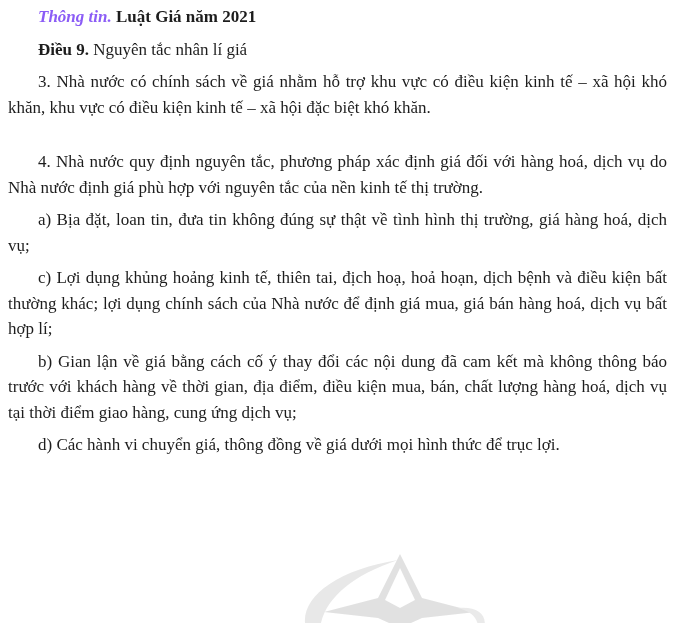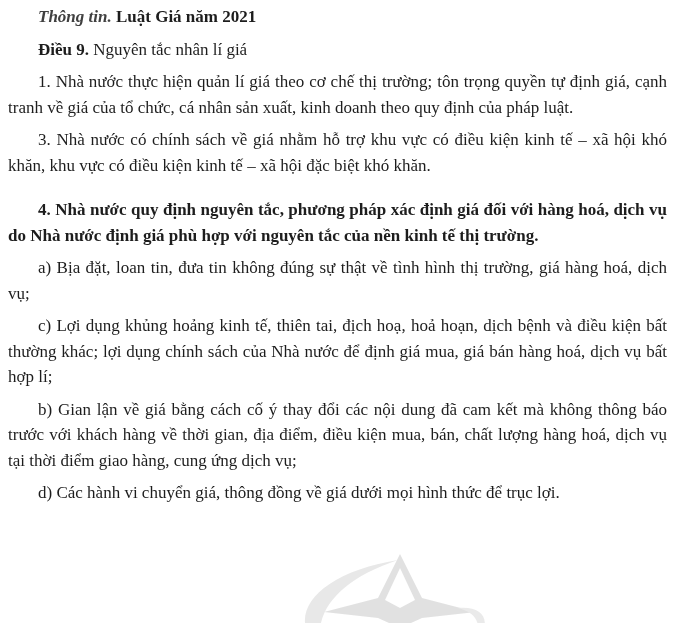--- a/index.html
+++ b/index.html
@@ -25,28 +25,27 @@
     text-indent: 30px;
     text-align: justify;
   }
   .para.header-line,
   .para.heading-line {
     text-align: left;
   }
   .info-label {
     font-weight: bold;
     font-style: italic;
-    color: #404040;
+    color: #8b5cf6;
   }
   .bold {
     font-weight: bold;
   }
   .gap-top {
-    margin-top: 19px;
-    font-weight: bold;
+    margin-top: 29px;
   }
   .watermark {
     position: absolute;
     left: 272px;
     top: 548px;
     opacity: 0.55;
     pointer-events: none;
   }
 </style>
 </head>
@@ -66,23 +65,20 @@
   <p class="para header-line">
     <span class="info-label">Thông tin.</span>
     <span class="bold">Luật Giá năm 2021</span>
   </p>
 
   <p class="para heading-line">
     <span class="bold">Điều 9.</span>
     <span>Nguyên tắc nhân lí giá</span>
   </p>
 
-  <p class="para">
-    <span>1. Nhà nước thực hiện quản lí giá theo cơ chế thị trường; tôn trọng quyền tự định giá, cạnh tranh về giá của tổ chức, cá nhân sản xuất, kinh doanh theo quy định của pháp luật.</span>
-  </p>
 
 
   <p class="para">
     <span>3. Nhà nước có chính sách về giá nhằm hỗ trợ khu vực có điều kiện kinh tế – xã hội khó khăn, khu vực có điều kiện kinh tế – xã hội đặc biệt khó khăn.</span>
   </p>
 
   <p class="para gap-top">
     <span>4. Nhà nước quy định nguyên tắc, phương pháp xác định giá đối với hàng hoá, dịch vụ do Nhà nước định giá phù hợp với nguyên tắc của nền kinh tế thị trường.</span>
   </p>
 

